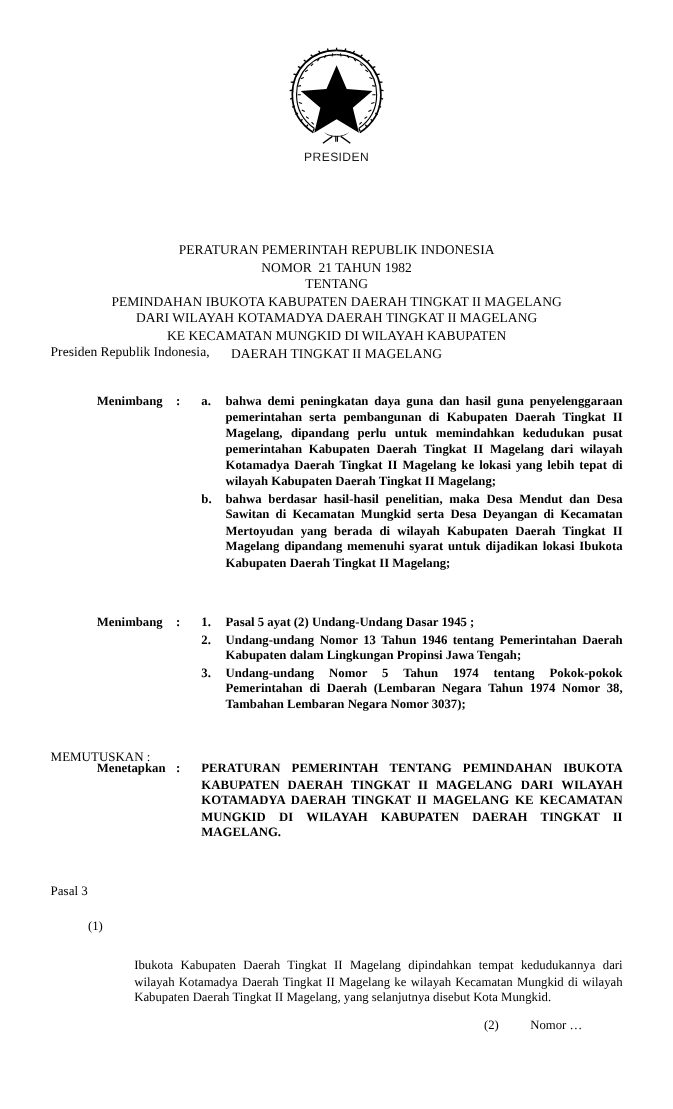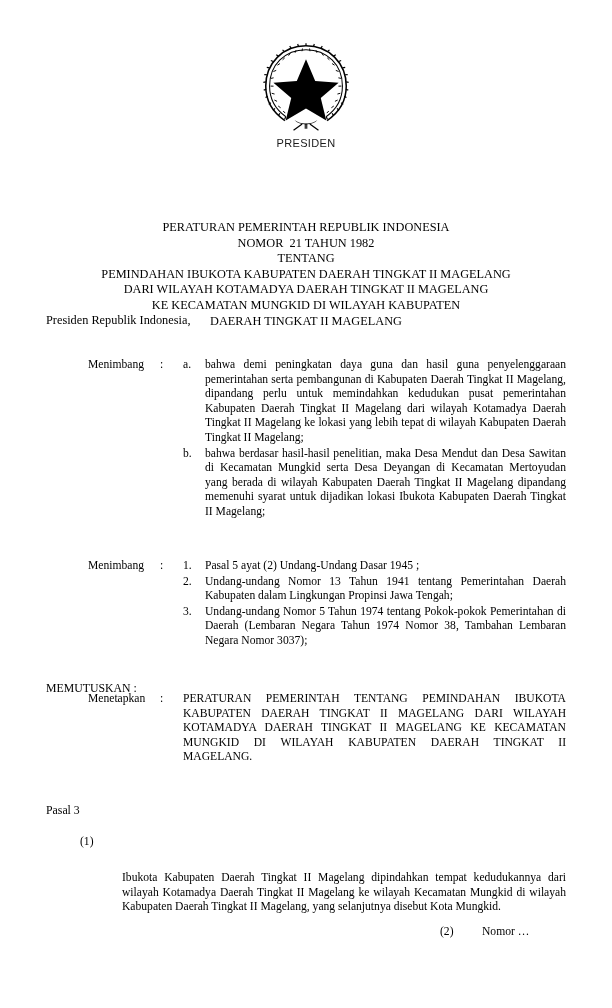--- a/index.html
+++ b/index.html
@@ -70,20 +70,21 @@
     line-height: 15px;
   }
 
   
   .clause {
     position: absolute;
     left: 88px;
     width: 478px;
     font-size: 11.6px;
     line-height: 14.6px;
+    font-weight: bold;
   }
   .clause-row {
     display: flex;
     align-items: flex-start;
   }
   .clause-label {
     width: 72px;
     flex: 0 0 72px;
   }
   .clause-colon {
@@ -295,21 +296,21 @@
     <div class="clause-row">
       <div class="clause-label">Menimbang</div>
       <div class="clause-colon">:</div>
       <div class="clause-items">
         <div class="item">
           <div class="item-marker">1.</div>
           <div class="item-text">Pasal 5 ayat (2) Undang-Undang Dasar 1945 ;</div>
         </div>
         <div class="item">
           <div class="item-marker">2.</div>
-          <div class="item-text">Undang-undang  Nomor 13 Tahun 1941 tentang Pemerintahan Daerah Kabupaten dalam Lingkungan Propinsi Jawa Tengah;</div>
+          <div class="item-text">Undang-undang  Nomor 13 Tahun 1946 tentang Pemerintahan Daerah Kabupaten dalam Lingkungan Propinsi Jawa Tengah;</div>
         </div>
         <div class="item">
           <div class="item-marker">3.</div>
           <div class="item-text">Undang-undang  Nomor 5 Tahun 1974 tentang Pokok-pokok Pemerintahan di Daerah (Lembaran Negara Tahun 1974 Nomor 38, Tambahan Lembaran Negara Nomor 3037);</div>
         </div>
       </div>
     </div>
   </div>
 
   <div class="center-heading" style="top: 681px;">MEMUTUSKAN  :</div>

